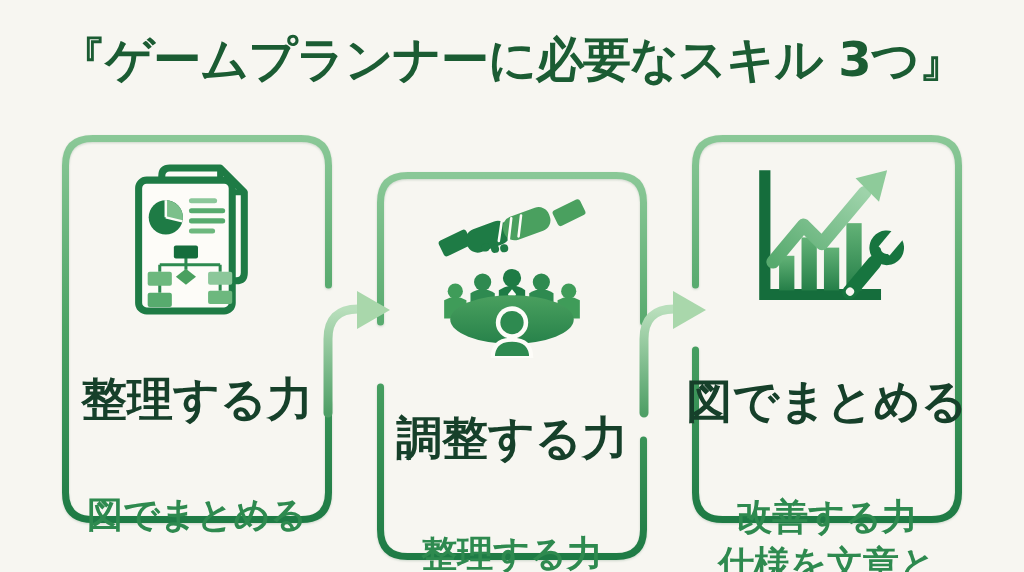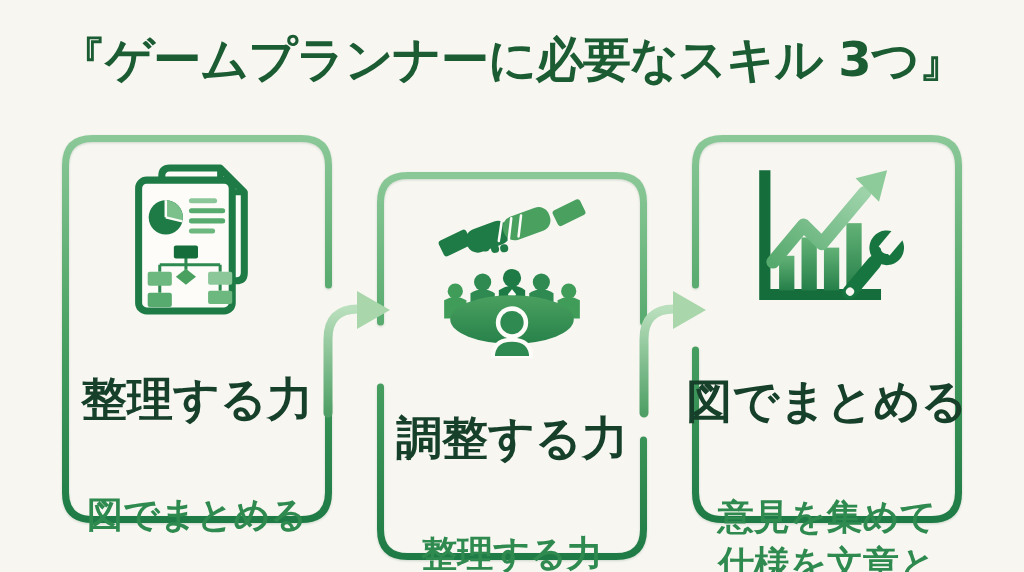--- a/index.html
+++ b/index.html
@@ -210,21 +210,21 @@
               <rect x="115" y="58" width="14" height="26" fill="#f7f6f1"></rect>
               <circle cx="122" cy="80" r="6" fill="#f7f6f1"></circle>
               <rect x="115" y="92" width="14" height="52" rx="7" fill="#17753f"></rect>
               <circle cx="122" cy="136" r="4" fill="#f7f6f1"></circle>
             </g>
           </g>
         </svg>
       </div>
       <div class="card-heading">図でまとめる</div>
       <div class="card-desc">
-        <span>意見を集めて</span>
+        <span>改善する力</span>
         <span>仕様を文章と</span>
       </div>
     </div>
   </section>
 
   <svg class="flow-arrow flow-arrow-1" viewBox="0 0 70 130">
     <path d="M6,126 L6,52 Q6,22 36,22" fill="none" stroke="url(#arrowGrad)" stroke-width="9" stroke-linecap="round"></path>
     <polygon points="35,4 35,42 68,23" fill="#a9d7ab"></polygon>
   </svg>
   <svg class="flow-arrow flow-arrow-2" viewBox="0 0 70 130">

